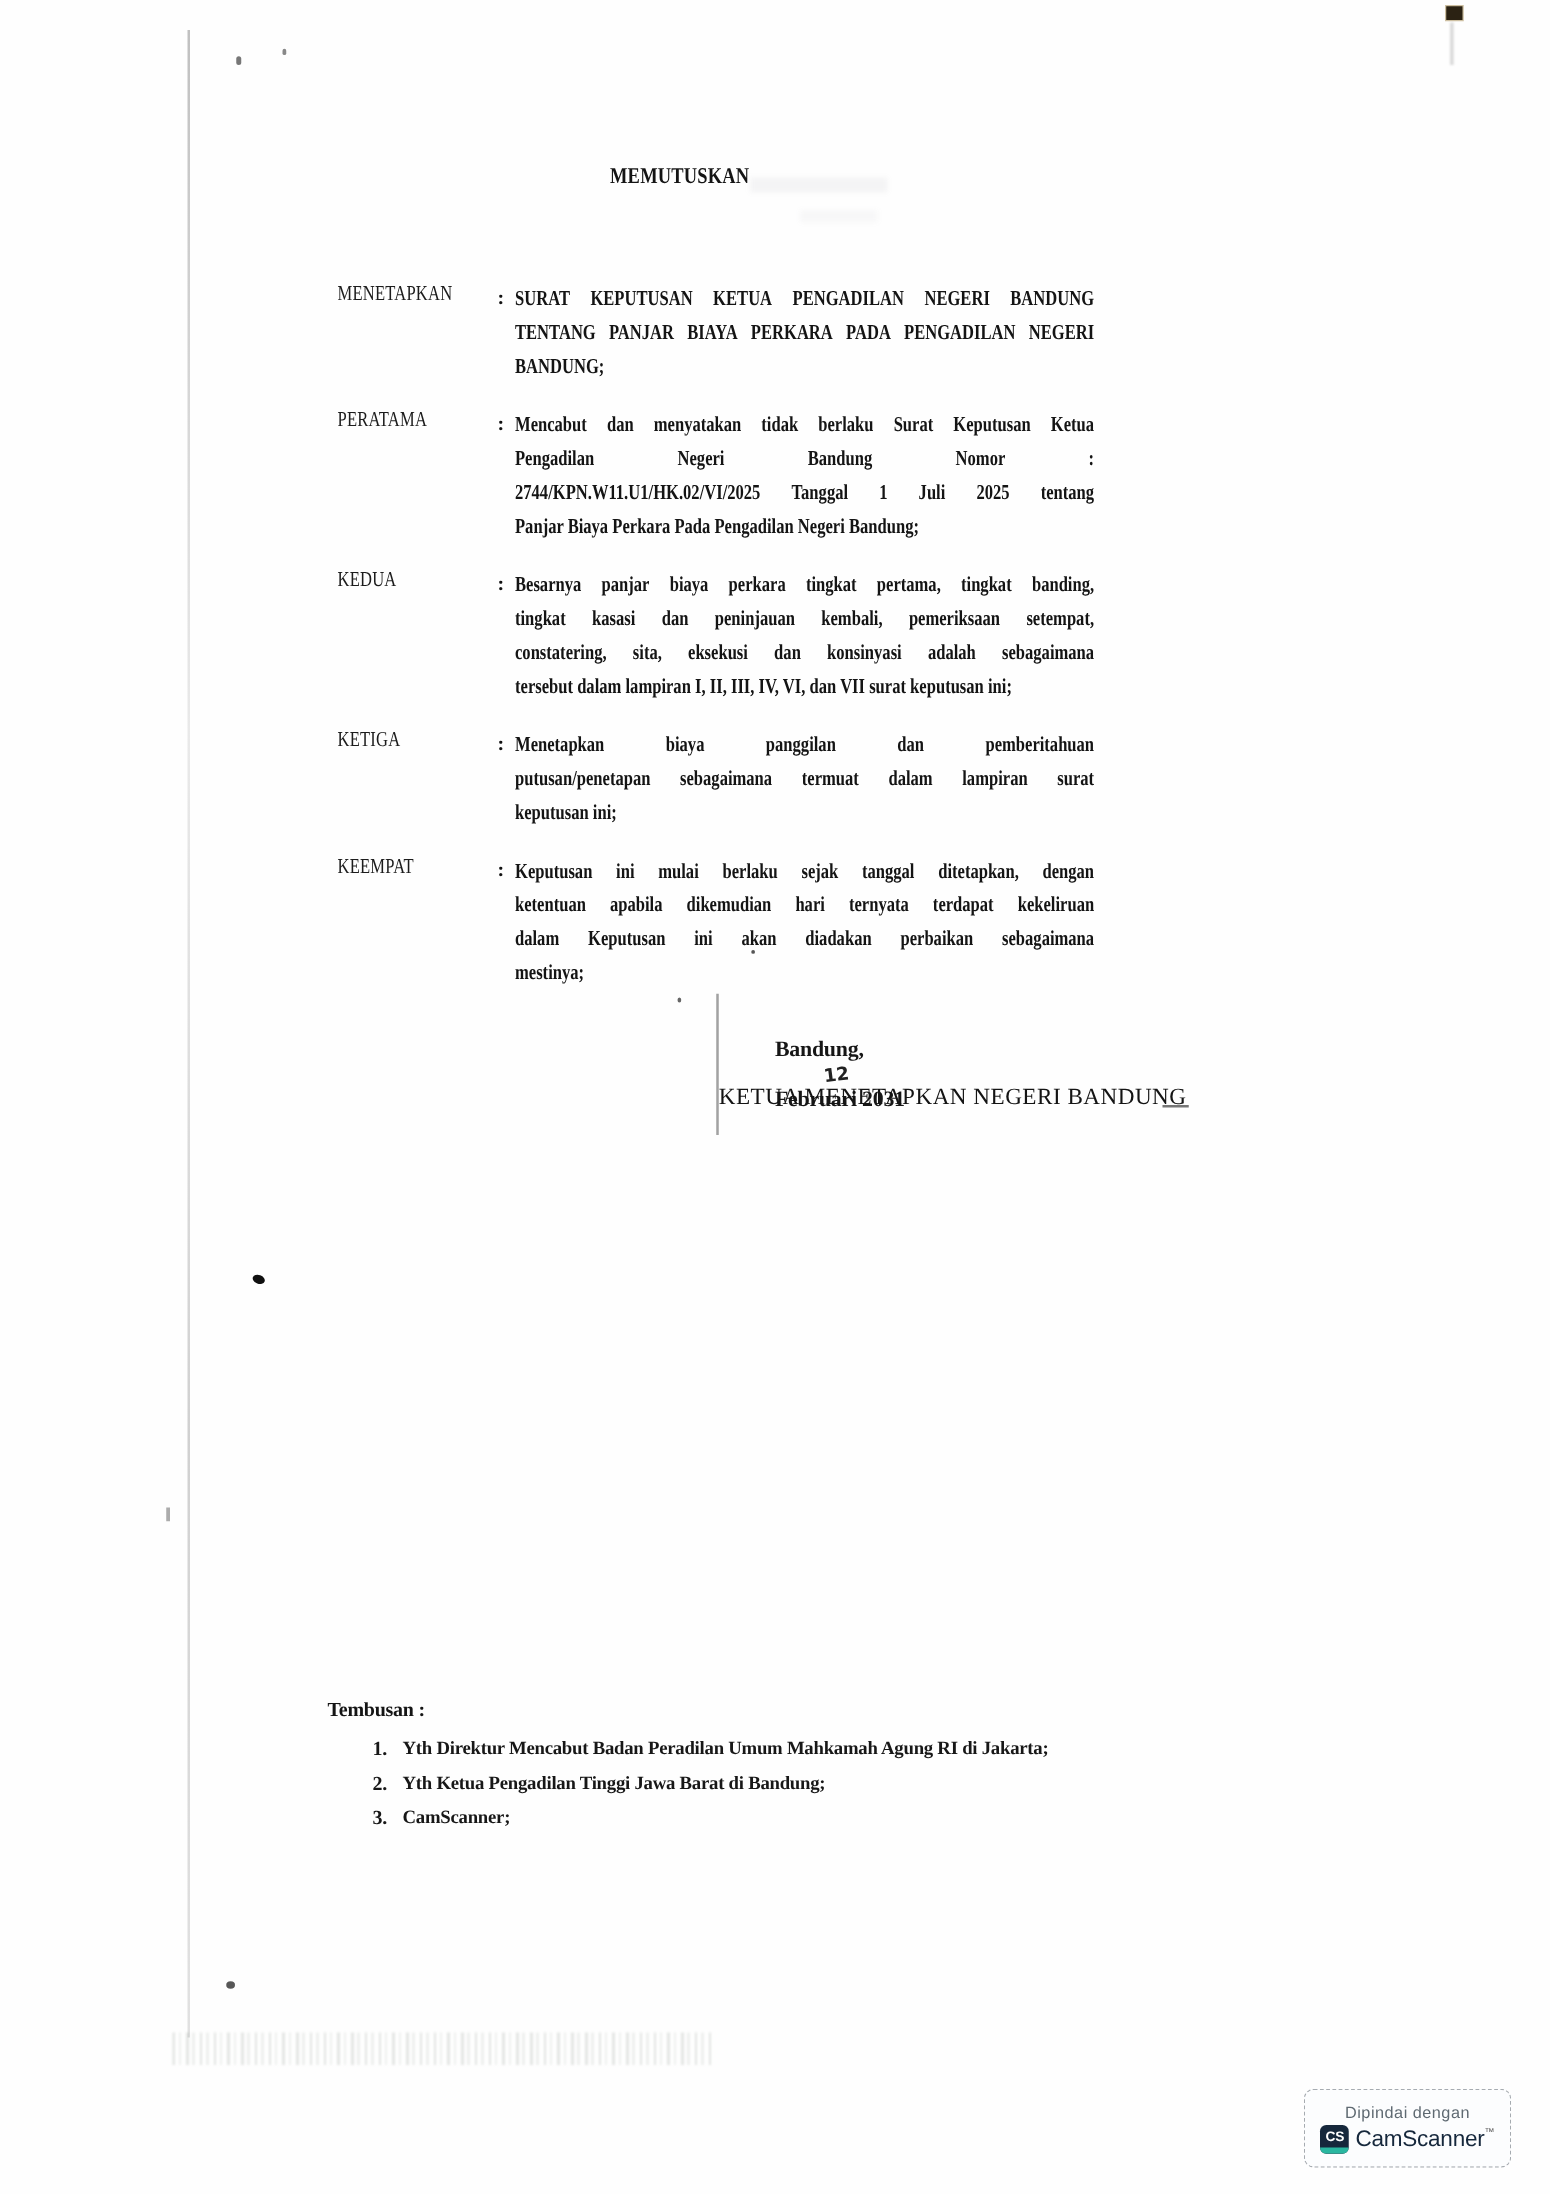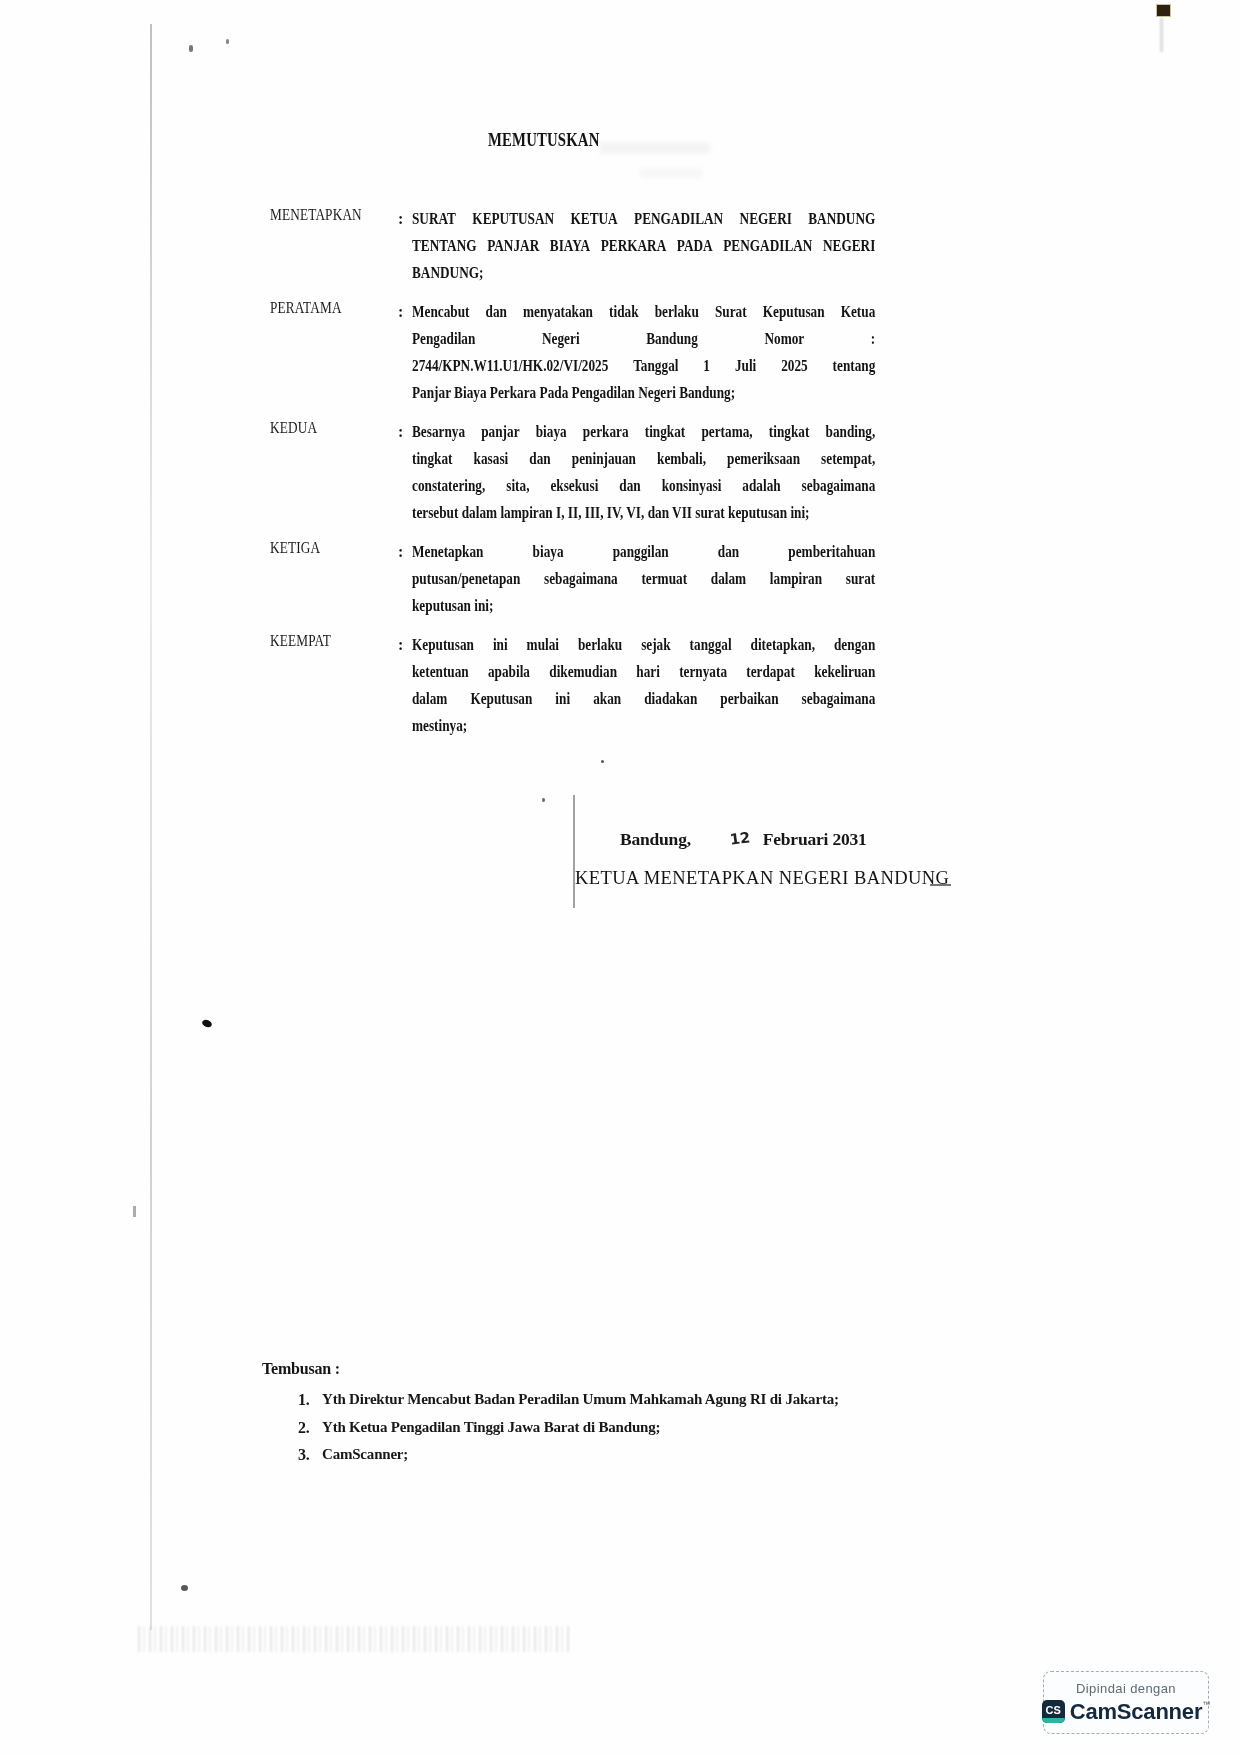--- a/index.html
+++ b/index.html
@@ -14,21 +14,21 @@
   }
   
   .doc-title{
     position:absolute;left:488px;top:130px;
     font-size:18px;font-weight:700;letter-spacing:.2px;
     transform:scaleX(.82);transform-origin:0 0;
     white-space:nowrap;color:#141414;
   }
   
   .clauses{position:absolute;left:270px;top:205px;width:750px;}
-  .clause-row{position:relative;padding-left:142px;margin-bottom:12px;}
+  .clause-row{position:relative;padding-left:142px;margin-bottom:12px;margin-top:20px;}
   .clause-label{
     position:absolute;left:0;top:0;
     font-size:17px;font-weight:400;letter-spacing:.2px;
     transform:scaleX(.78);transform-origin:0 0;
     white-space:nowrap;color:#1c1c1c;
   }
   .clause-colon{
     position:absolute;left:128px;top:0;
     font-size:16px;font-weight:700;line-height:27px;color:#111;
   }
@@ -36,21 +36,21 @@
     width:594px;
     transform:scaleX(.78);transform-origin:0 0;
     font-size:17px;font-weight:700;color:#141414;
   }
   .line{height:27px;line-height:27px;white-space:nowrap;}
   .line.just{display:flex;justify-content:space-between;white-space:normal;}
   
   .sig-date{
     position:absolute;left:620px;top:829px;
     font-size:17.5px;font-weight:700;letter-spacing:-.2px;
-    display:flex;align-items:flex-start;white-space:nowrap;color:#161616;
+    display:flex;align-items:flex-start;white-space:nowrap;color:#161616;flex-direction:column;
   }
   .sig-date .day{
     display:inline-block;margin:0 12px 0 38px;
     font-family:"DejaVu Sans", sans-serif;font-size:16px;font-weight:700;
     transform:rotate(-7deg) scale(.92);color:#222;
   }
   .sig-office{
     position:absolute;left:575px;top:868px;
     font-size:18.5px;font-weight:400;letter-spacing:.4px;
     white-space:nowrap;color:#141414;
@@ -71,21 +71,21 @@
   }
   .cs-line1{font-size:13px;color:#5f6a72;letter-spacing:.4px;margin-bottom:3px;}
   .cs-row{display:flex;align-items:center;}
   .cs-logo{
     position:relative;width:23px;height:23px;border-radius:5px;
     overflow:hidden;margin-right:5px;flex:0 0 auto;
   }
   .cs-logo .sq{position:absolute;inset:0;display:flex;align-items:center;justify-content:center;
     font-size:11px;font-weight:700;color:#fff;padding-bottom:3px;box-sizing:border-box;}
   .cs-logo .bar{position:absolute;left:0;right:0;bottom:0;height:5px;}
-  .cs-brand{font-size:22px;font-weight:700;letter-spacing:-.2px;}
+  .cs-brand{font-size:18px;font-weight:400;letter-spacing:-.2px;}
   .cs-tm{font-size:8px;color:#555;align-self:flex-start;margin-top:1px;}
   
   .art{position:absolute;pointer-events:none;}
   .scanline-left{left:150px;top:24px;width:2px;height:1606px;
     background:linear-gradient(180deg,rgba(100,100,100,.40),rgba(160,160,160,.22) 35%,rgba(120,120,120,.34) 70%,rgba(140,140,140,.25));}
   .corner-square{left:1157px;top:5px;width:13px;height:11px;background:#2b2213;
     box-shadow:0 0 0 1px rgba(165,140,85,.55);}
   .corner-smudge{left:1160px;top:18px;width:3px;height:34px;background:rgba(130,130,130,.28);filter:blur(1px);}
   .speck-1{left:189px;top:45px;width:4px;height:7px;background:#777;border-radius:2px;}
   .speck-2{left:226px;top:39px;width:3px;height:5px;background:#888;border-radius:2px;}

